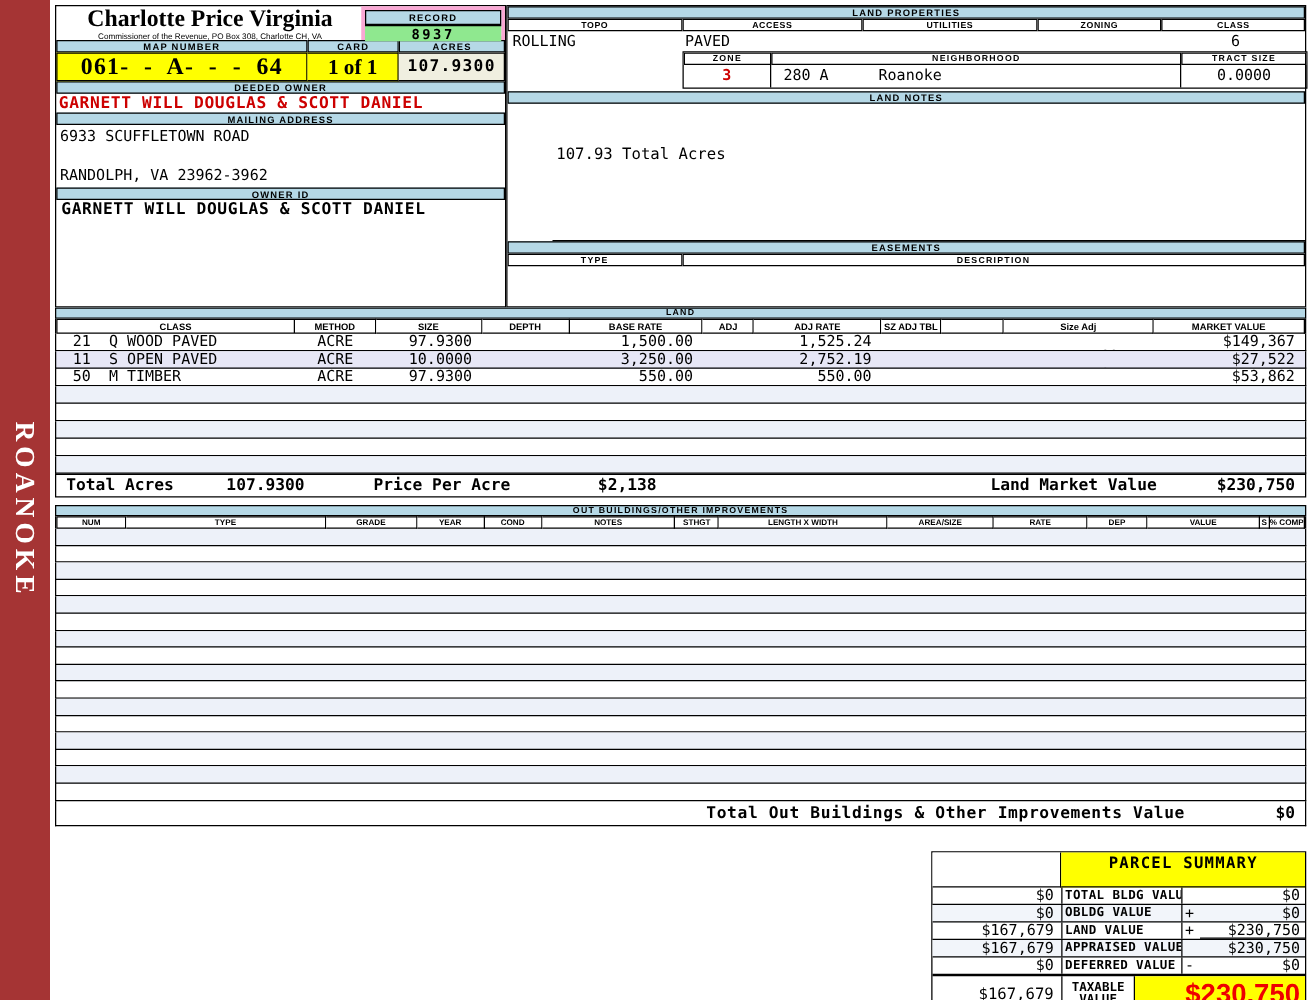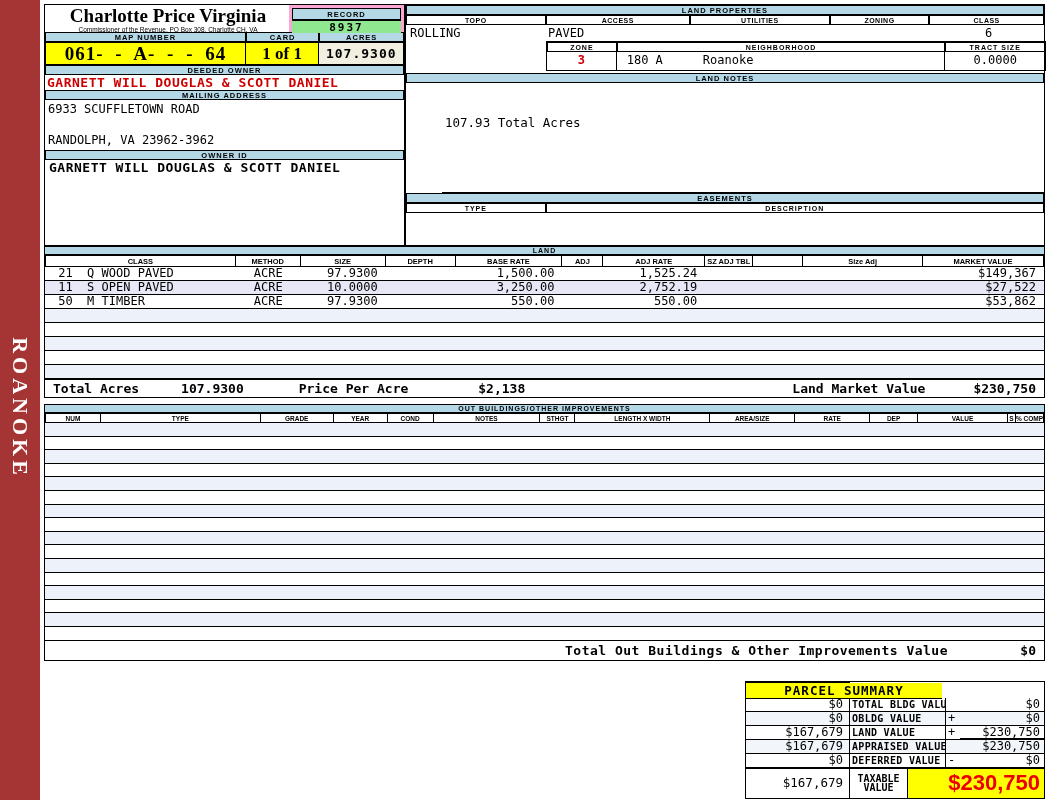--- a/index.html
+++ b/index.html
@@ -110,21 +110,21 @@
   .oc10{width:4.8%;} .oc11{width:9%;} .oc12{width:0.8%;} .oc13{width:2.8%;}
   .ob-row { height:13.6px; border-bottom:1px solid #000; border-left:1px solid #000; border-right:1px solid #000; }
   .ob-row.emptyalt { background:#EDF1F9; }
   .ob-total { display:flex; align-items:center; height:20px; border:1px solid #000; border-top:none;
               font-weight:bold; font-size:13px; }
   .ob-total .lbl { margin-left:520px; letter-spacing:0.5px; }
   .ob-total .val { margin-left:auto; margin-right:8px; }
 
   
   .psum { position:absolute; left:745px; top:681px; width:300px; border:1px solid #000; background:#fff; }
-  .ps-header { display:flex; height:16px;flex-direction:column; }
+  .ps-header { display:flex; height:28px; }
   .ps-blank { width:104px; border-right:1px solid #000; border-bottom:1px solid #000; background:#fff; }
   .ps-title { width:196px; background:#FFFF00; border-bottom:1px solid #000; text-align:center;
               font-weight:bold; font-size:12.5px; line-height:15px; letter-spacing:1px; }
   .ps-row { display:flex; height:14px; border-bottom:1px solid #000; }
   .ps-row.alt { background:#F2F5FA; }
   .ps-prior { width:104px; text-align:right; padding-right:6px; font-size:12px; line-height:13px;
               border-right:1px solid #000; }
   .ps-label { width:96px; font-size:10px; font-weight:bold; line-height:13px; padding-left:2px;
               border-right:1px solid #000; white-space:nowrap; overflow:hidden; letter-spacing:0.3px; }
   .ps-value { width:98px; display:flex; font-size:12px; line-height:13px; }
@@ -194,21 +194,21 @@
       <div class="access-val">PAVED</div>
       <div class="class-val">6</div>
       <div class="zonebox">
         <div class="zonehdr">
           <div class="hdrbar zh1">ZONE</div>
           <div class="hdrbar zh2">NEIGHBORHOOD</div>
           <div class="hdrbar zh3">TRACT SIZE</div>
         </div>
         <div class="zoneval">
           <div class="zone-num">3</div>
-          <div class="nbhd"><span>180 A</span><span class="nname">Roanoke</span></div>
+          <div class="nbhd"><span>280 A</span><span class="nname">Roanoke</span></div>
           <div class="tract">0.0000</div>
         </div>
       </div>
     </div>
     <div class="hdrbar rb-bar">LAND NOTES</div>
     <div class="notesbody">
       <div class="notetext">107.93 Total Acres</div>
     </div>
     <div class="hdrbar rb-bar">EASEMENTS</div>
     <div class="easehdr">

